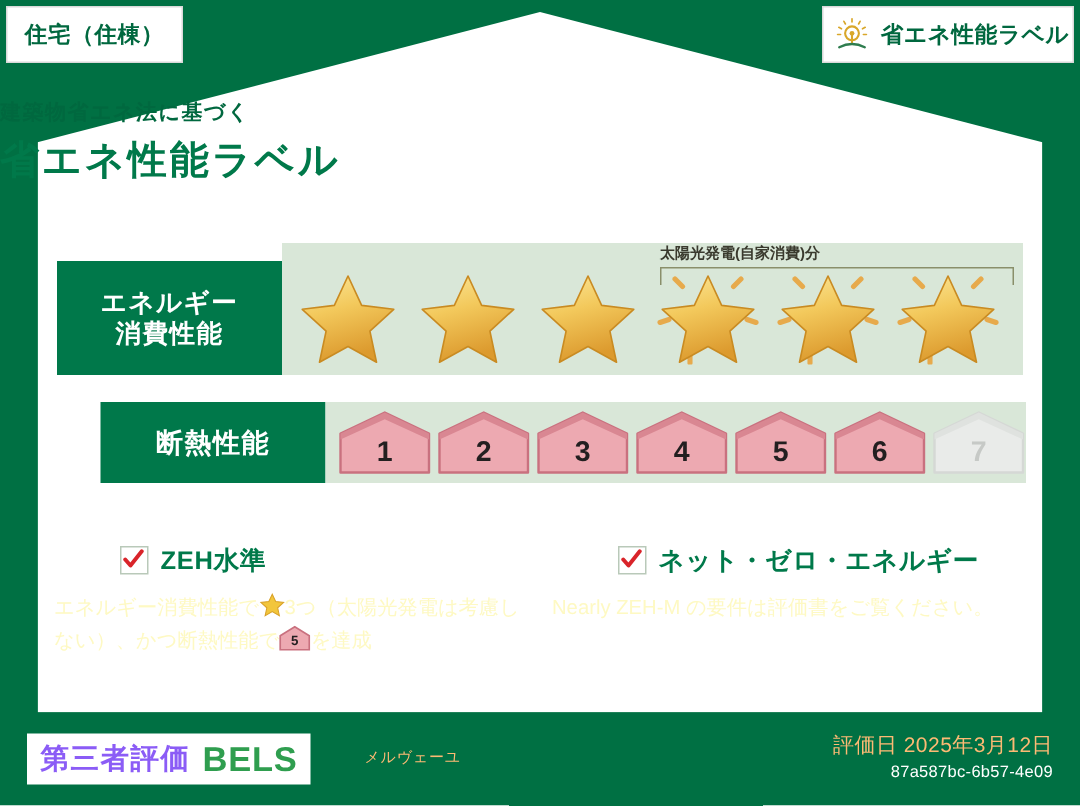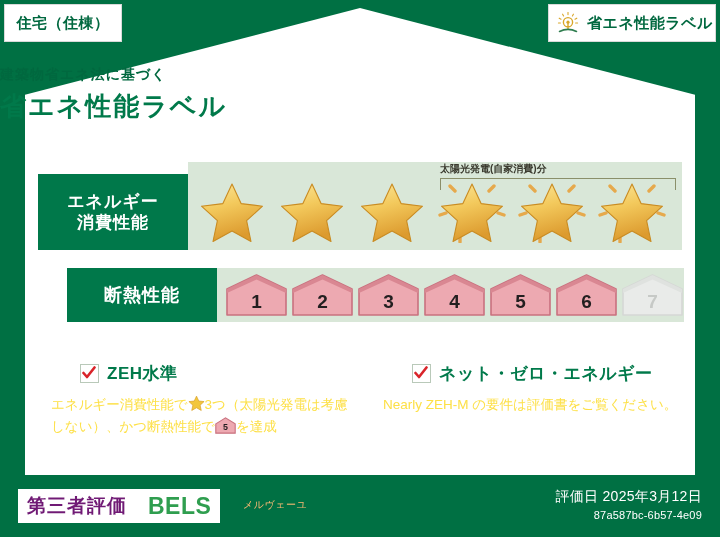--- a/index.html
+++ b/index.html
@@ -168,23 +168,22 @@
     background: #fff;
     position: relative;
   }
   .checkbox svg { position: absolute; left: 1px; top: 1px; }
   .crit-title {
     font-size: 17px; font-weight: bold;
     color: #00794a; letter-spacing: .5px;
   }
   .crit-body {
     font-size: 13.5px;
-    color: #fde047;
+    color: #fef9c3;
     line-height: 1.62;
-    margin-left: 15px;
   }
   .crit-body .inline-ico {
     display: inline-block;
     vertical-align: -3px;
     line-height: 0;
   }
   #zehm-logo { margin-left: 4px; line-height: 0; }
 
   
   #footer {
@@ -196,39 +195,39 @@
     position: absolute;
     left: 18px; top: 10px;
     height: 34px;
     background: #ffffff;
     display: flex;
     align-items: center;
     padding: 0 9px;
   }
   #bels-text1 {
     font-size: 19px; font-weight: bold;
-    color: #701a75; letter-spacing: 1px;
+    color: #8b5cf6; letter-spacing: 1px;
   }
   #bels-text2 {
     font-size: 23px; font-weight: bold;
     color: #2f9e4f; letter-spacing: .5px;
-    margin-left: 21px;
+    margin-left: 8px;
   }
   #builder-name {
     position: absolute;
     left: 243px; top: 19px;
     font-size: 10px;
     color: #fdba74;
     letter-spacing: .5px;
   }
   #eval-date {
     position: absolute;
     right: 18px; top: 9px;
     font-size: 14px;
-    color: #ffffff;
+    color: #fdba74;
     text-align: center;
     letter-spacing: .3px;
   }
   #eval-id {
     position: absolute;
     right: 18px; top: 30px;
     font-size: 11px;
     color: #ffffff;
     text-align: right;
     letter-spacing: .2px;

